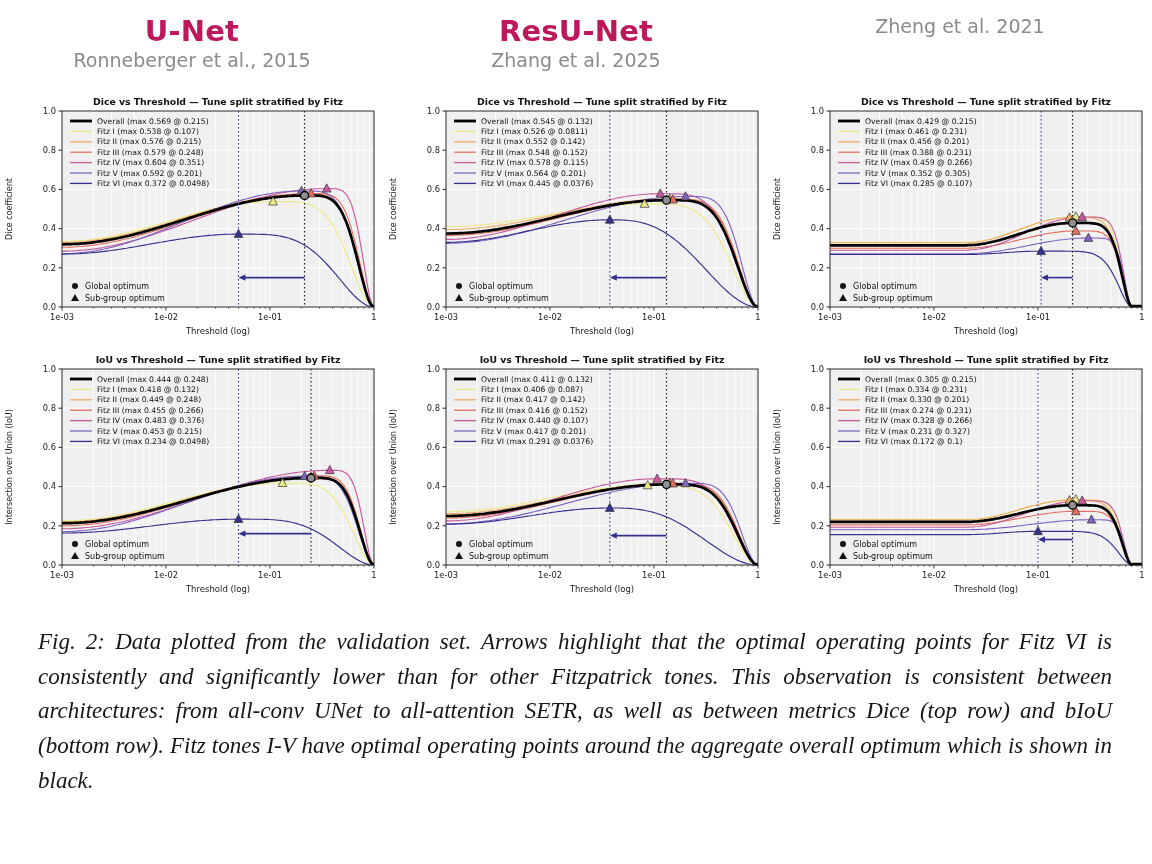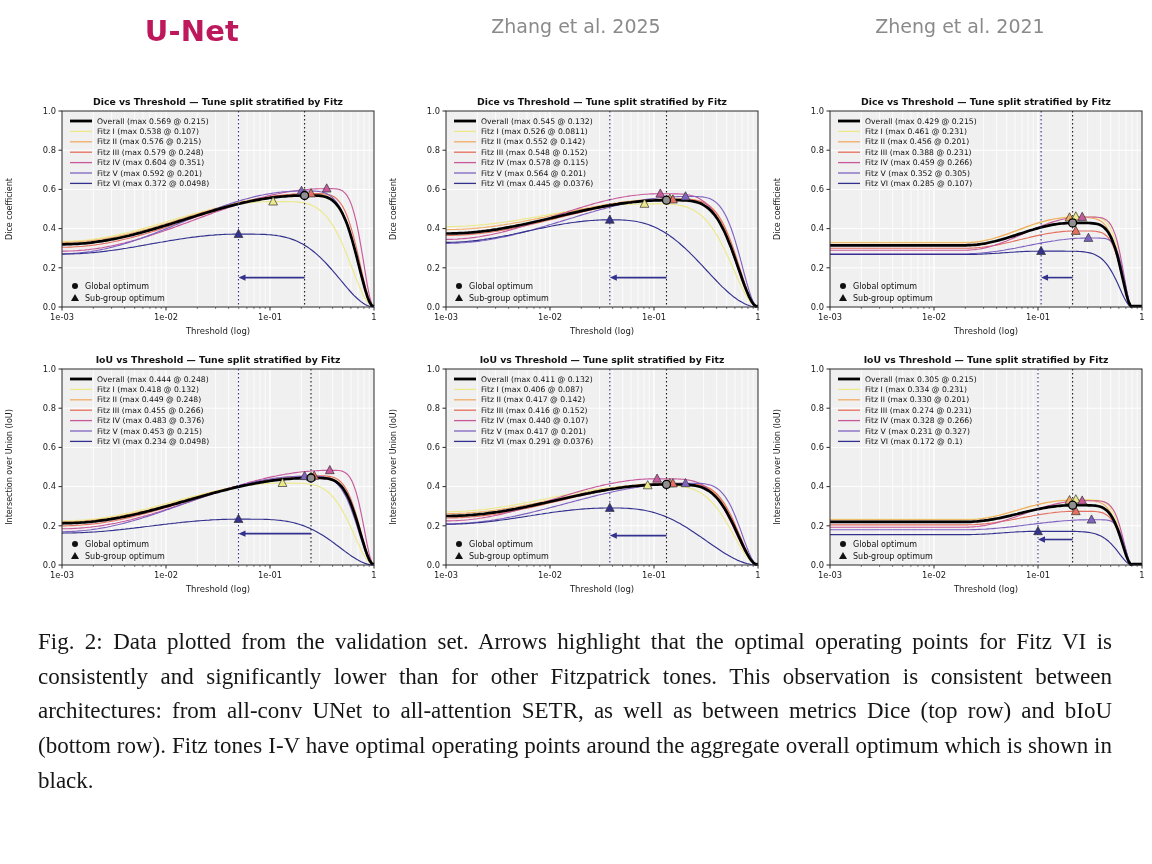--- a/index.html
+++ b/index.html
@@ -4,32 +4,34 @@
 <style>
   html,body{margin:0;padding:0;background:#ffffff;}
   body{width:1152px;height:864px;overflow:hidden;}
   .figure{width:1152px;height:864px;background:#fff;font-family:"DejaVu Sans","Liberation Sans",sans-serif;}
   .col-headers{display:grid;grid-template-columns:repeat(3,384px);padding-top:14px;height:81px;}
   .col-header{text-align:center;}
   .arch{font-size:29px;font-weight:600;color:#be185d;letter-spacing:.2px;}
   .cite{font-size:19px;color:#8a8a8a;margin-top:1px;}
   .charts{display:grid;grid-template-columns:repeat(3,384px);}
   .chart{width:384px;height:258px;}
-  .caption{font-family:"Liberation Serif","DejaVu Serif",serif;font-size:23px;line-height:1.51;color:#161616;text-align:justify;padding:14px 40px 0 38px;}
+  .caption{font-family:"Liberation Serif","DejaVu Serif",serif;font-size:23px;line-height:1.51;color:#161616;text-align:justify;padding:14px 40px 0 38px;font-style:italic;}
 </style>
 </head>
 <body>
 
 <div class="figure">
 
   <div class="col-headers">
     <div class="col-header">
       <div class="arch">U-Net</div>
+      <div class="cite">Ronneberger et al., 2015</div>
     </div>
     <div class="col-header">
+      <div class="arch">ResU-Net</div>
       <div class="cite">Zhang et al. 2025</div>
     </div>
     <div class="col-header">
       <div class="cite">Zheng et al. 2021</div>
     </div>
   </div>
 
   <div class="charts">
     <div class="chart"><svg width="384" height="258" viewBox="0 0 384 258" xmlns="http://www.w3.org/2000/svg">
           <rect x="62" y="16" width="312" height="196" fill="#f1f0f0"></rect>

